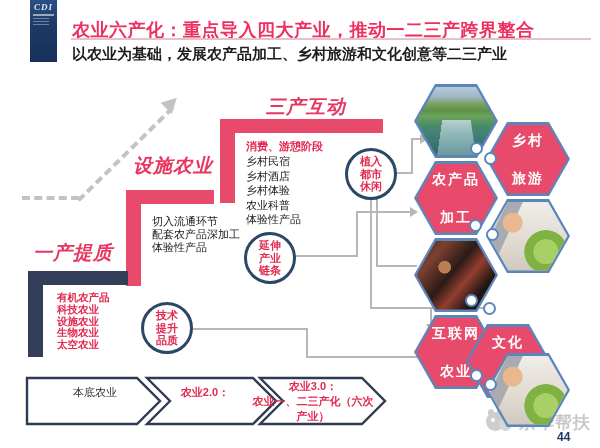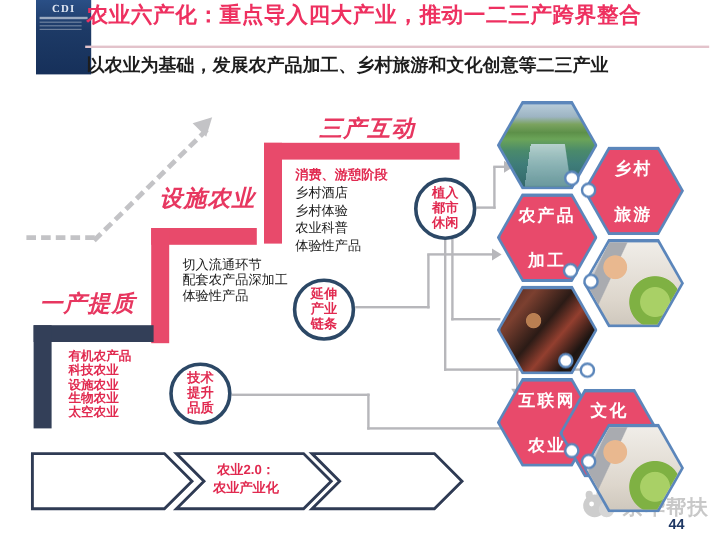--- a/index.html
+++ b/index.html
@@ -1,25 +1,25 @@
 <!DOCTYPE html>
 <html><head>
 <meta charset="utf-8">
 <style>
   * { margin:0; padding:0; box-sizing:border-box; }
   html,body { width:600px; height:448px; background:#ffffff; font-family:"Liberation Sans", sans-serif; }
   #stage { position:relative; width:600px; height:448px; background:#ffffff; overflow:hidden; }
   .abs { position:absolute; }
 
   
-  .logo-block { left:30px; top:0; width:46px; height:62px; background:linear-gradient(180deg,#2a4f86 0%,#1d3a66 40%,#16305a 100%); }
+  .logo-block { left:30px; top:0; width:27px; height:62px; background:linear-gradient(180deg,#2a4f86 0%,#1d3a66 40%,#16305a 100%);font-style:italic; }
   .logo-cdi { display:block; text-align:center; color:#dfe6f2; font-size:9px; font-weight:bold; font-family:"Liberation Serif", serif; padding-top:2px; letter-spacing:1px; }
   .logo-line { display:block; margin:2px 3px 0 3px; height:2px; background:rgba(255,255,255,.55); }
   .logo-line.short { margin-right:8px; height:1px; background:rgba(255,255,255,.35); }
-  .page-title { left:72px; top:0; width:510px; font-size:18px; font-weight:bold; color:#ee3060; letter-spacing:.5px; }
+  .page-title { left:72px; top:18px; width:510px; font-size:18px; font-weight:bold; color:#ee3060; letter-spacing:.5px; }
   .title-divider { left:71px; top:38px; width:520px; height:2px; background:#e3c3cb; }
   .page-subtitle { left:72px; top:45px; width:520px; font-size:15px; font-weight:bold; color:#1d1d1d; }
 
   
   .dash-h { left:22px; top:196px; width:57px; border-top:4px dashed #c3c3c6; }
   .dash-diag { left:77px; top:199px; width:132px; border-top:4px dashed #c3c3c6; transform:rotate(-44.5deg); transform-origin:0 0; }
   .dash-head { left:164px; top:95px; width:0; height:0; border-left:15px solid #c3c3c6; border-top:8px solid transparent; border-bottom:8px solid transparent; transform:rotate(-45deg); }
 
   
   .bar { background:#e84a6b; }
@@ -93,20 +93,21 @@
 
   <div class="abs dash-h"></div>
   <div class="abs dash-diag"></div>
   <div class="abs dash-head"></div>
 
   <div class="abs stair-label" style="left:222px; top:94px;margin-left:44px;">三产互动</div>
   <div class="abs bar" style="left:220px; top:119px; width:163px; height:14px;"></div>
   <div class="abs bar" style="left:220px; top:119px; width:15px; height:84px;"></div>
   <div class="abs list" style="left:246px; top:139px; width:95px;">
     <span class="list-lead">消费、游憩阶段</span>
+    <span>乡村民宿</span>
     <span>乡村酒店</span>
     <span>乡村体验</span>
     <span>农业科普</span>
     <span>体验性产品</span>
   </div>
 
   <div class="abs stair-label" style="left:133px; top:153px;">设施农业</div>
   <div class="abs bar" style="left:126px; top:190px; width:88px; height:14px;"></div>
   <div class="abs bar" style="left:126px; top:190px; width:15px; height:96px;"></div>
   <div class="abs list mid" style="left:152px; top:215px; width:100px;">
@@ -218,24 +219,29 @@
   <div class="abs junction" style="left:483px; top:302px;"></div>
   <div class="abs junction" style="left:470px; top:369px;"></div>
   <div class="abs junction" style="left:484px; top:378px;"></div>
 
   <svg class="abs tl-svg" width="370" height="54" viewBox="0 0 370 54">
     <path d="M2,4 L112,4 L135,27 L112,50 L2,50 Z" fill="#ffffff" stroke="#2f3b54" stroke-width="2.4"></path>
     <path d="M122,4 L228,4 L251,27 L228,50 L122,50 L145,27 Z" fill="#ffffff" stroke="#2f3b54" stroke-width="2.4"></path>
     <path d="M235,4 L337,4 L360,27 L337,50 L235,50 L258,27 Z" fill="#ffffff" stroke="#2f3b54" stroke-width="2.4"></path>
   </svg>
   <div class="abs tl-text tl-dark" style="left:50px; top:385px; width:90px;">
+    <span>本底农业</span>
   </div>
   <div class="abs tl-text tl-red" style="left:160px; top:385px; width:90px;">
     <span>农业2.0：</span>
-    <span>农业产业化</span>
+  </div>
+  <div class="abs tl-text tl-red" style="left:248px; top:379px; width:130px;">
+    <span>农业3.0：</span>
+    <span>农业一、二三产化（六次</span>
+    <span>产业）</span>
   </div>
 
   <div class="abs brand-icon">
     <div class="e1"></div>
     <div class="e2"></div>
     <div class="c1"></div>
     <div class="c2"></div>
     <div class="eye"></div>
   </div>
   <div class="abs brand-text">京华帮扶</div>

